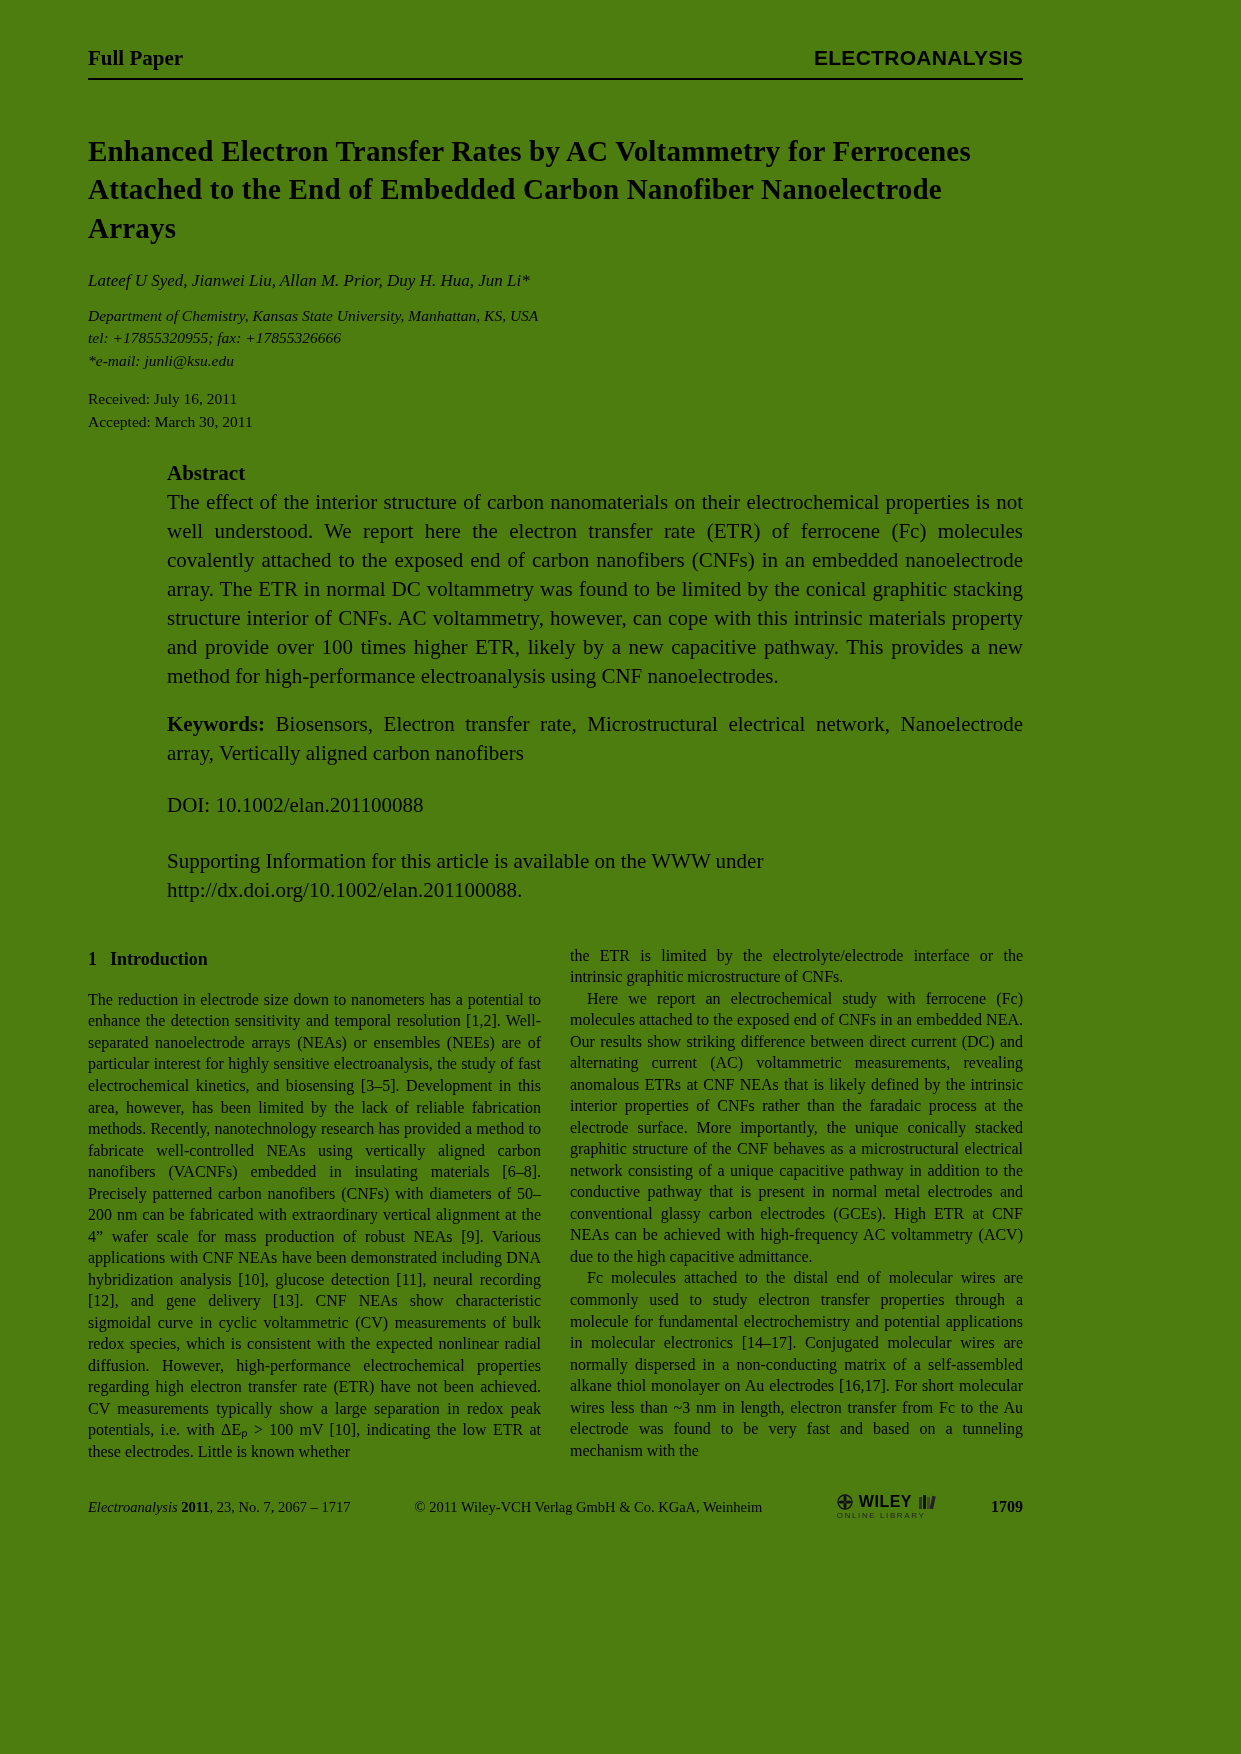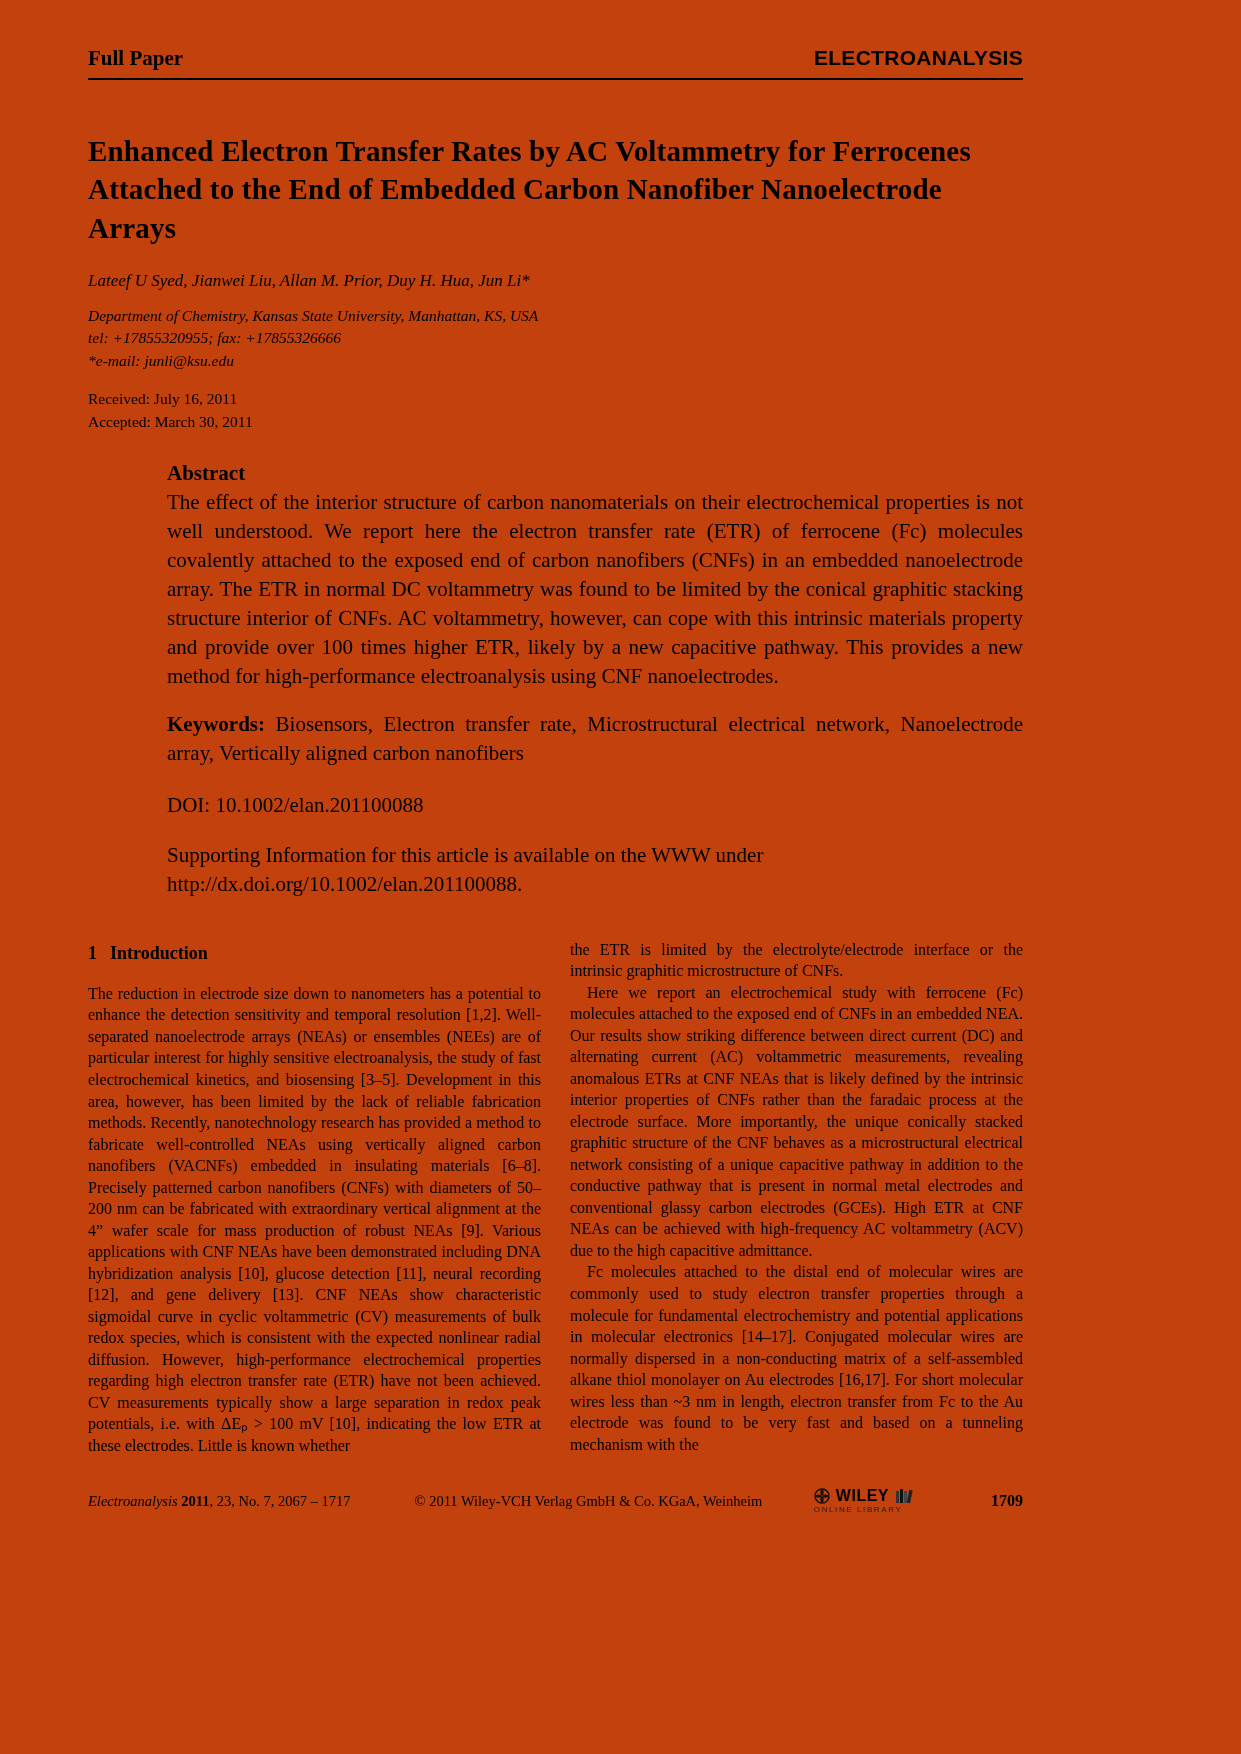--- a/index.html
+++ b/index.html
@@ -1,21 +1,21 @@
 <!DOCTYPE html>
 <html lang="en"><head>
 <meta charset="utf-8">
 <style>
   * { margin: 0; padding: 0; box-sizing: border-box; }
   html, body { background: #ffffff; }
   .page {
     position: relative;
     width: 1241px;
     height: 1754px;
-    background: #c2410c;
+    background: #4d7c0f;
     color: #000;
     font-family: "Liberation Serif", serif;
     overflow: hidden;
   }
   .content {
     position: absolute;
     left: 88px;
     top: 46px;
     width: 935px;
   }
@@ -46,21 +46,21 @@
   .abstract-block {
     margin-left: 79px;
     margin-top: 26px;
     font-size: 21px;
     line-height: 1.38;
   }
   .abs-h { font-weight: bold; }
   .abs-t { text-align: justify; hyphens: auto; -webkit-hyphens: auto; }
   .keywords { margin-top: 19px; text-align: justify; }
   .doi { margin-top: 23px; }
-  .supporting { margin-top: 21px; font-family: Liberation Serif, serif; }
+  .supporting { margin-top: 27px; font-family: Liberation Serif, serif; }
 
   
   .columns { display: flex; gap: 29px; margin-top: 40px; }
   .col {
     width: 453px;
     font-size: 16px;
     line-height: 1.345;
   }
   .col p {
     text-align: justify;
@@ -92,21 +92,21 @@
     font-size: 16px;
     letter-spacing: 0.5px;
   }
   .wiley-sub {
     font-family: "Liberation Sans", sans-serif;
     font-size: 8px;
     letter-spacing: 1.6px;
     margin-top: 2px;
     color: #222;
   }
-  .pagenum { margin-left: 78px; font-weight: bold; font-size: 16px; }
+  .pagenum { margin-left: 55px; font-weight: bold; font-size: 16px; }
   svg { display: inline-block; vertical-align: middle; }
 </style>
 </head>
 <body>
 
 <div class="page">
   <div class="content">
 
     <div class="pg-header">
       <span class="hdr-left">Full Paper</span>

